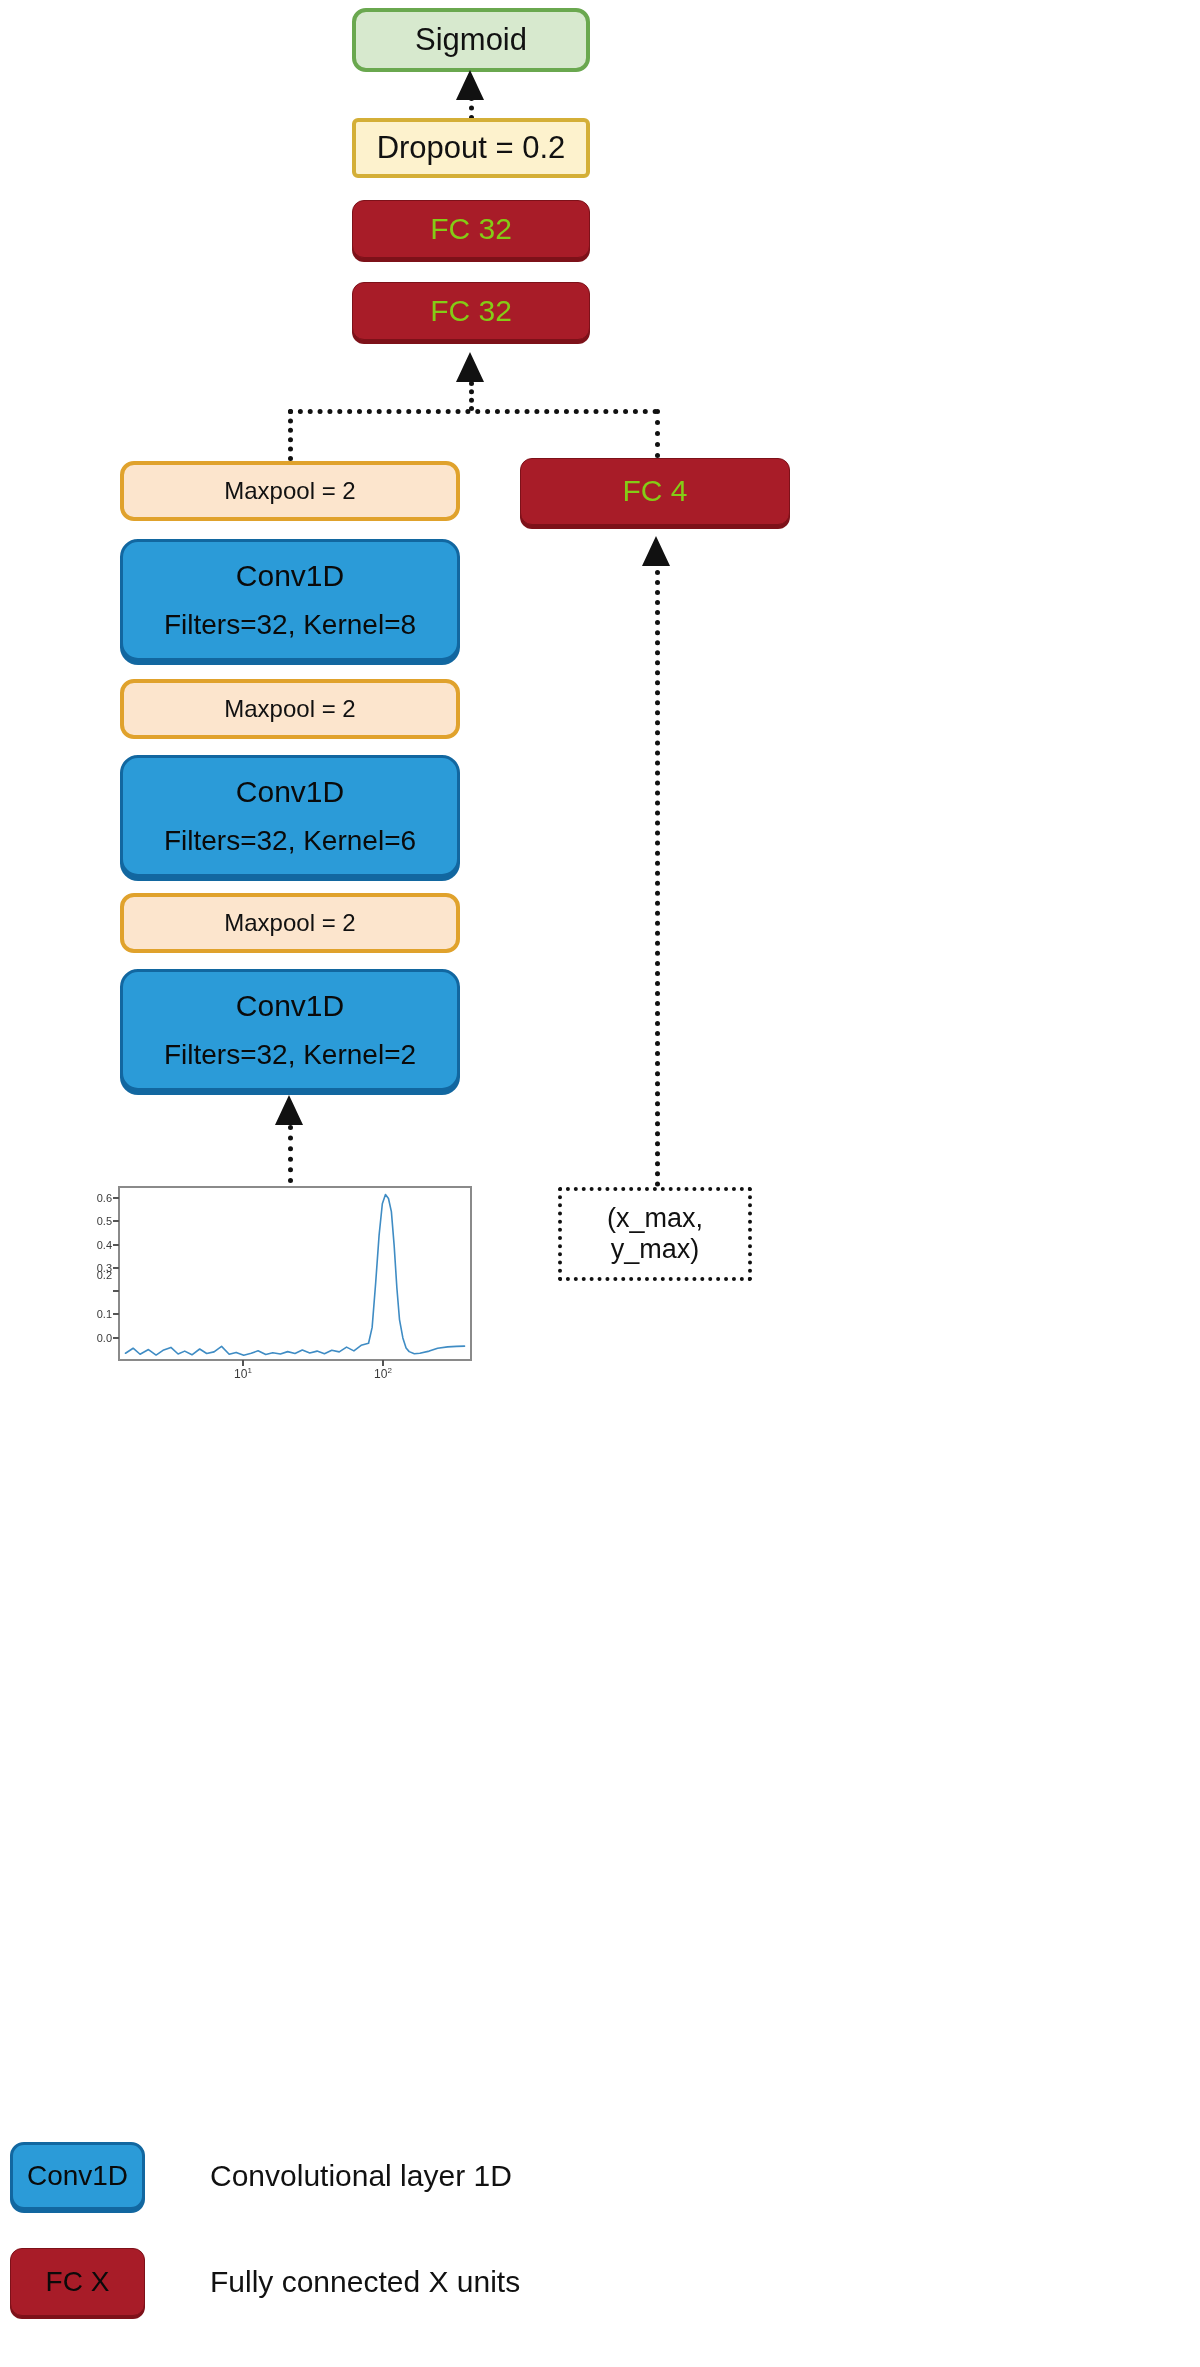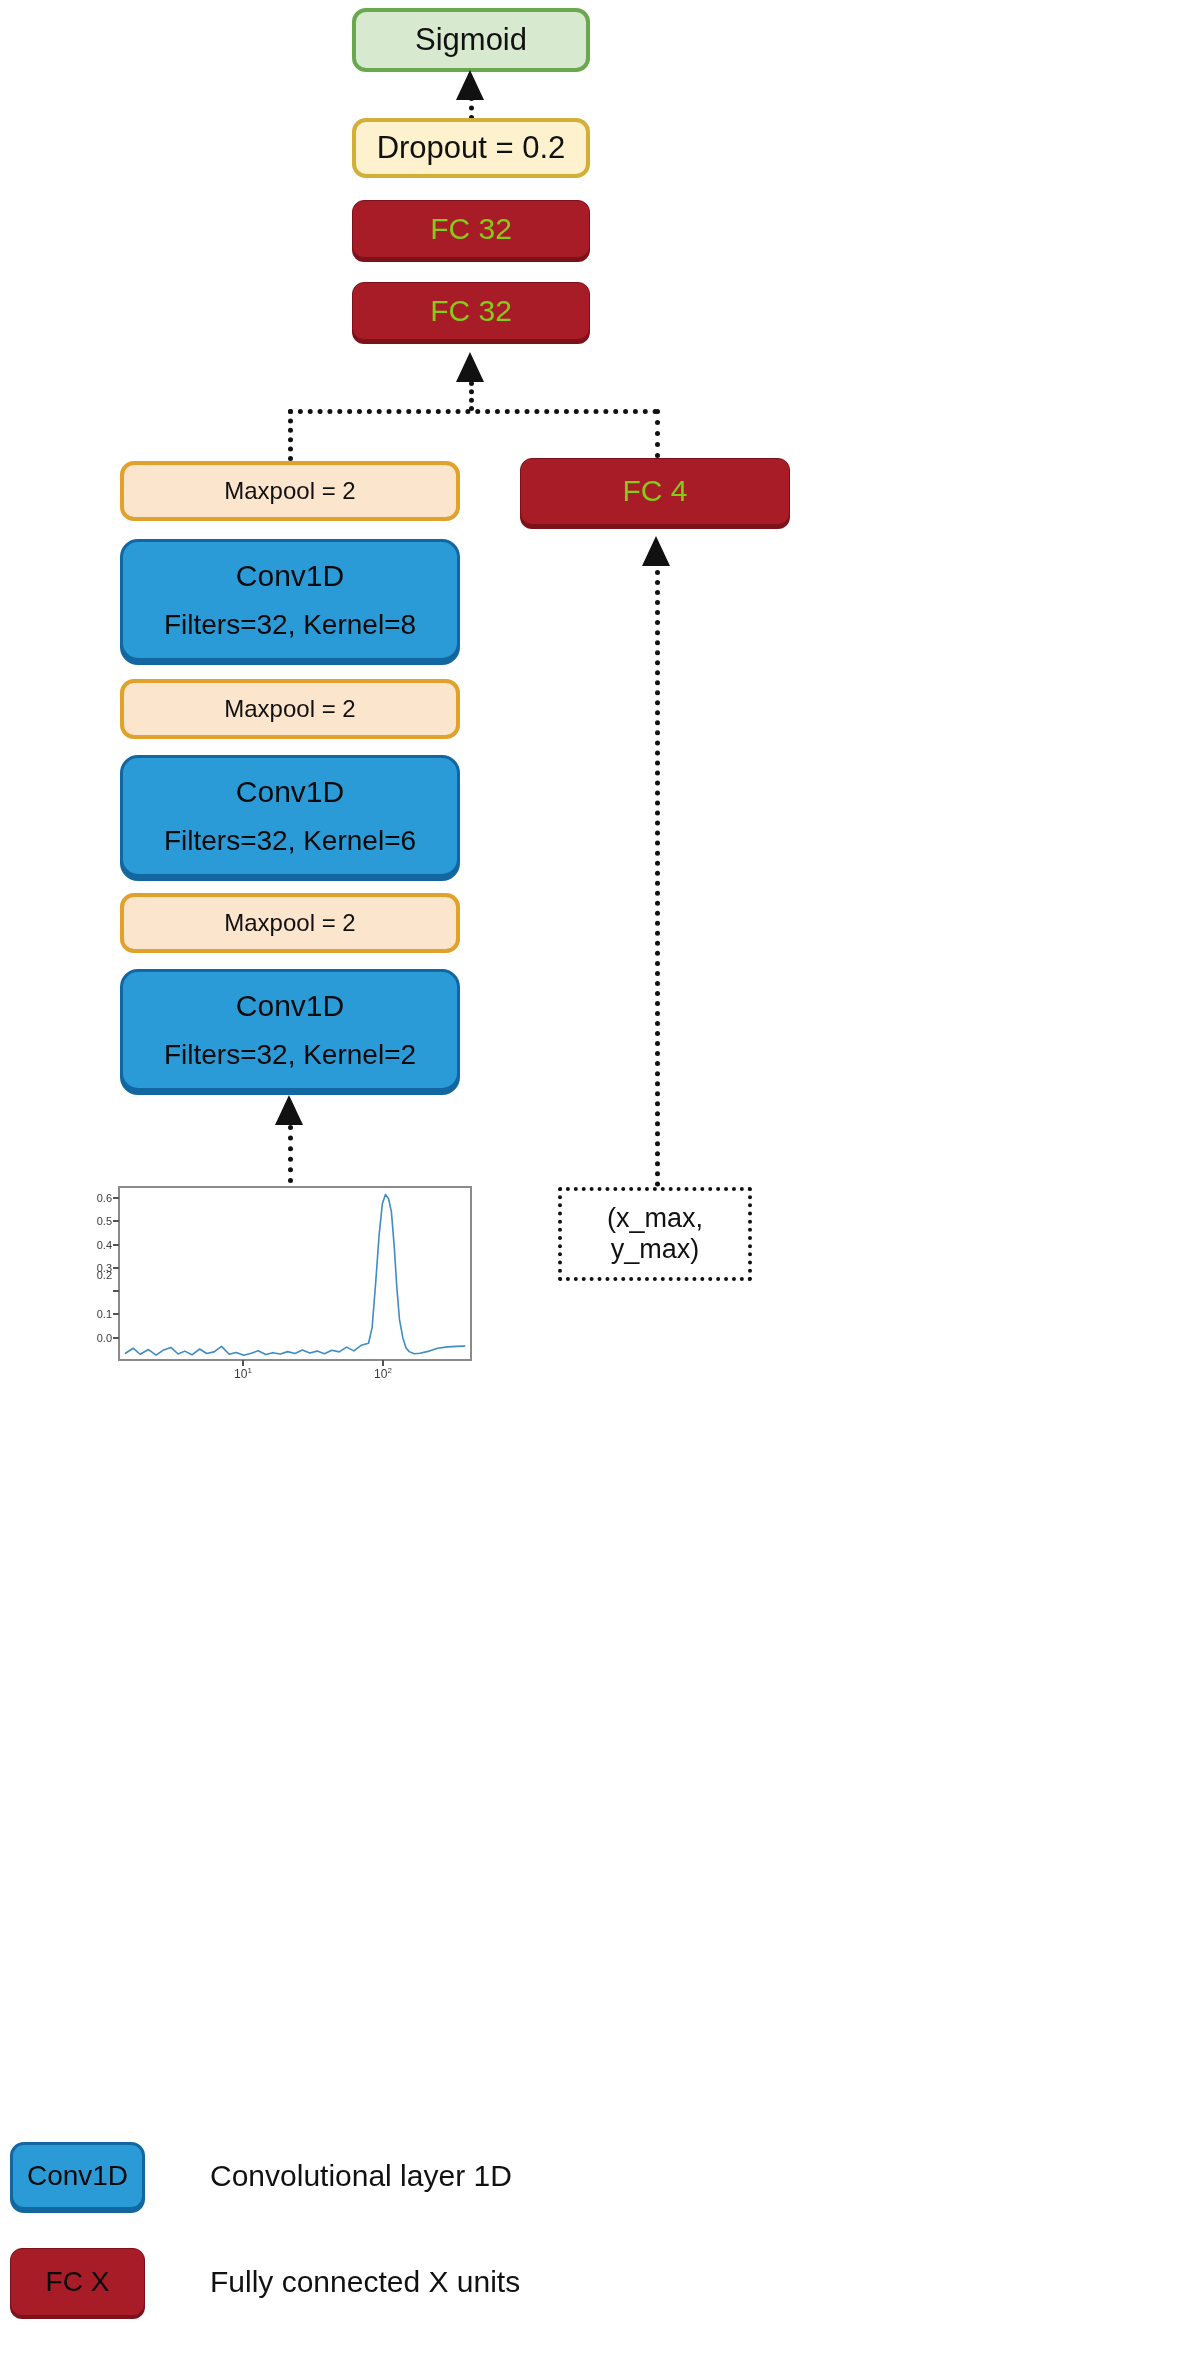--- a/index.html
+++ b/index.html
@@ -7,21 +7,21 @@
        font-family:"Liberation Sans",sans-serif;color:#000;}
   #stage{position:absolute;left:0;top:0;width:1200px;height:1802px;}
 
   .node{position:absolute;box-sizing:border-box;display:flex;
         flex-direction:column;align-items:center;justify-content:center;
         text-align:center;line-height:1.15;}
 
   
   .n-sigmoid{background:#d7e9ce;border:4px solid #6aa84f;border-radius:14px;
              color:#111;}
-  .n-dropout{background:#fdf2cd;border:4px solid #d4af37;border-radius:14px;
+  .n-dropout{background:#fdf2cd;border:4px solid #d4af37;border-radius:6px;
              color:#111;}
   .n-fc{background:#a81c28;border:1px solid #7d1119;border-radius:12px;
         color:#84cc16;box-shadow:0 4px 0 0 #7d1119;}
   .n-maxpool{background:#fce5cd;border:4px solid #e0a22c;border-radius:14px;
              color:#111;}
   .n-conv{background:#2b9bd8;border:3px solid #1267a0;border-radius:18px;
           color:#0a0a0a;box-shadow:0 4px 0 0 #1267a0;}
   .n-dotted{background:#ffffff;border:4px dotted #111;border-radius:2px;color:#111;}
 
   .node .l1{font-size:30px;}

